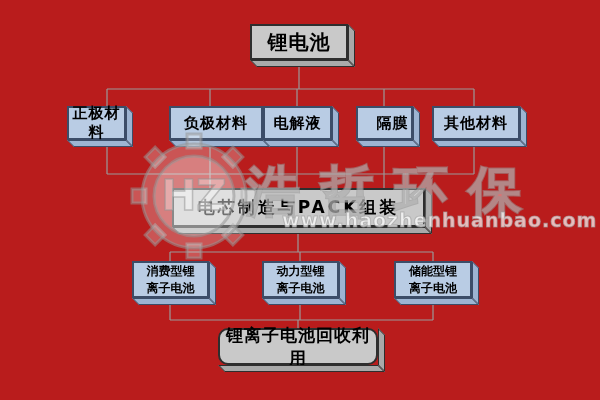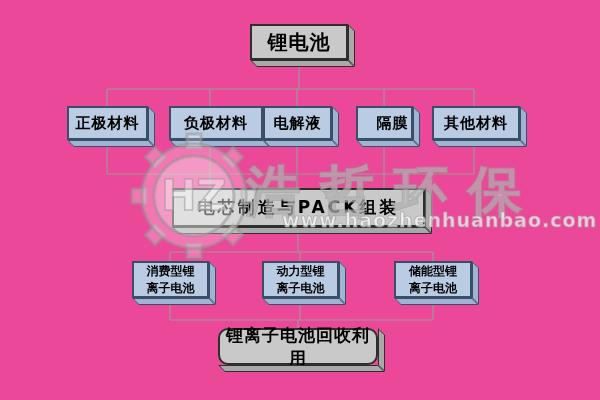--- a/index.html
+++ b/index.html
@@ -1,17 +1,17 @@
 <!DOCTYPE html>
 <html><head>
 <meta charset="utf-8">
 <style>
   html,body{margin:0;padding:0;}
   body{font-family:"DejaVu Sans","Liberation Sans",sans-serif;}
-  #stage{position:relative;width:600px;height:400px;background:#ec4899;overflow:hidden;}
+  #stage{position:relative;width:600px;height:400px;background:#b91c1c;overflow:hidden;}
 
   
   #connectors{position:absolute;left:0;top:0;z-index:1;}
 
   
   .box3d{position:absolute;z-index:2;display:flex;flex-direction:column;align-items:center;
          justify-content:center;text-align:center;font-weight:bold;color:#000;box-sizing:border-box;}
   .box3d::before{content:"";position:absolute;left:100%;top:-2px;margin-left:2px;width:7px;height:calc(100% + 4px);
          background:var(--side);border:1px solid var(--bd);box-sizing:border-box;
          transform:skewY(45deg);transform-origin:0 0;}
@@ -19,21 +19,21 @@
          background:var(--side);border:1px solid var(--bd);box-sizing:border-box;
          transform:skewX(45deg);transform-origin:0 0;}
   .gray{--bd:#2e2e2e;--side:#a9a9a9;background:#c9c9c9;border:2px solid #2e2e2e;}
   .blue{--bd:#3c4d68;--side:#9db4d2;background:#b9cce4;border:2px solid #3c4d68;}
 
   .node-top{left:250px;top:24px;width:98px;height:36px;font-size:20px;letter-spacing:1px;}
   .node-pack{left:172px;top:188px;width:253px;height:39px;font-size:17px;letter-spacing:3px;}
   .node-recycle{left:218px;top:328px;width:160px;height:37px;font-size:17px;letter-spacing:1px;border-radius:10px;}
 
   .node-m{top:106px;height:34px;font-size:15px;letter-spacing:1px;}
-  .m0{left:67px;width:81px;}
+  .m0{left:67px;width:59px;}
   .m1{left:169px;width:94px;}
   .m2{left:263px;width:69px;}
   .m3{left:356px;width:57px;padding-left:16px;}
   .m4{left:432px;width:88px;}
 
   .node-t{top:261px;height:37px;font-size:12px;line-height:1.35;}
   .t0{left:132px;width:77px;}
   .t1{left:262px;width:77px;}
   .t2{left:394px;width:78px;}
 

